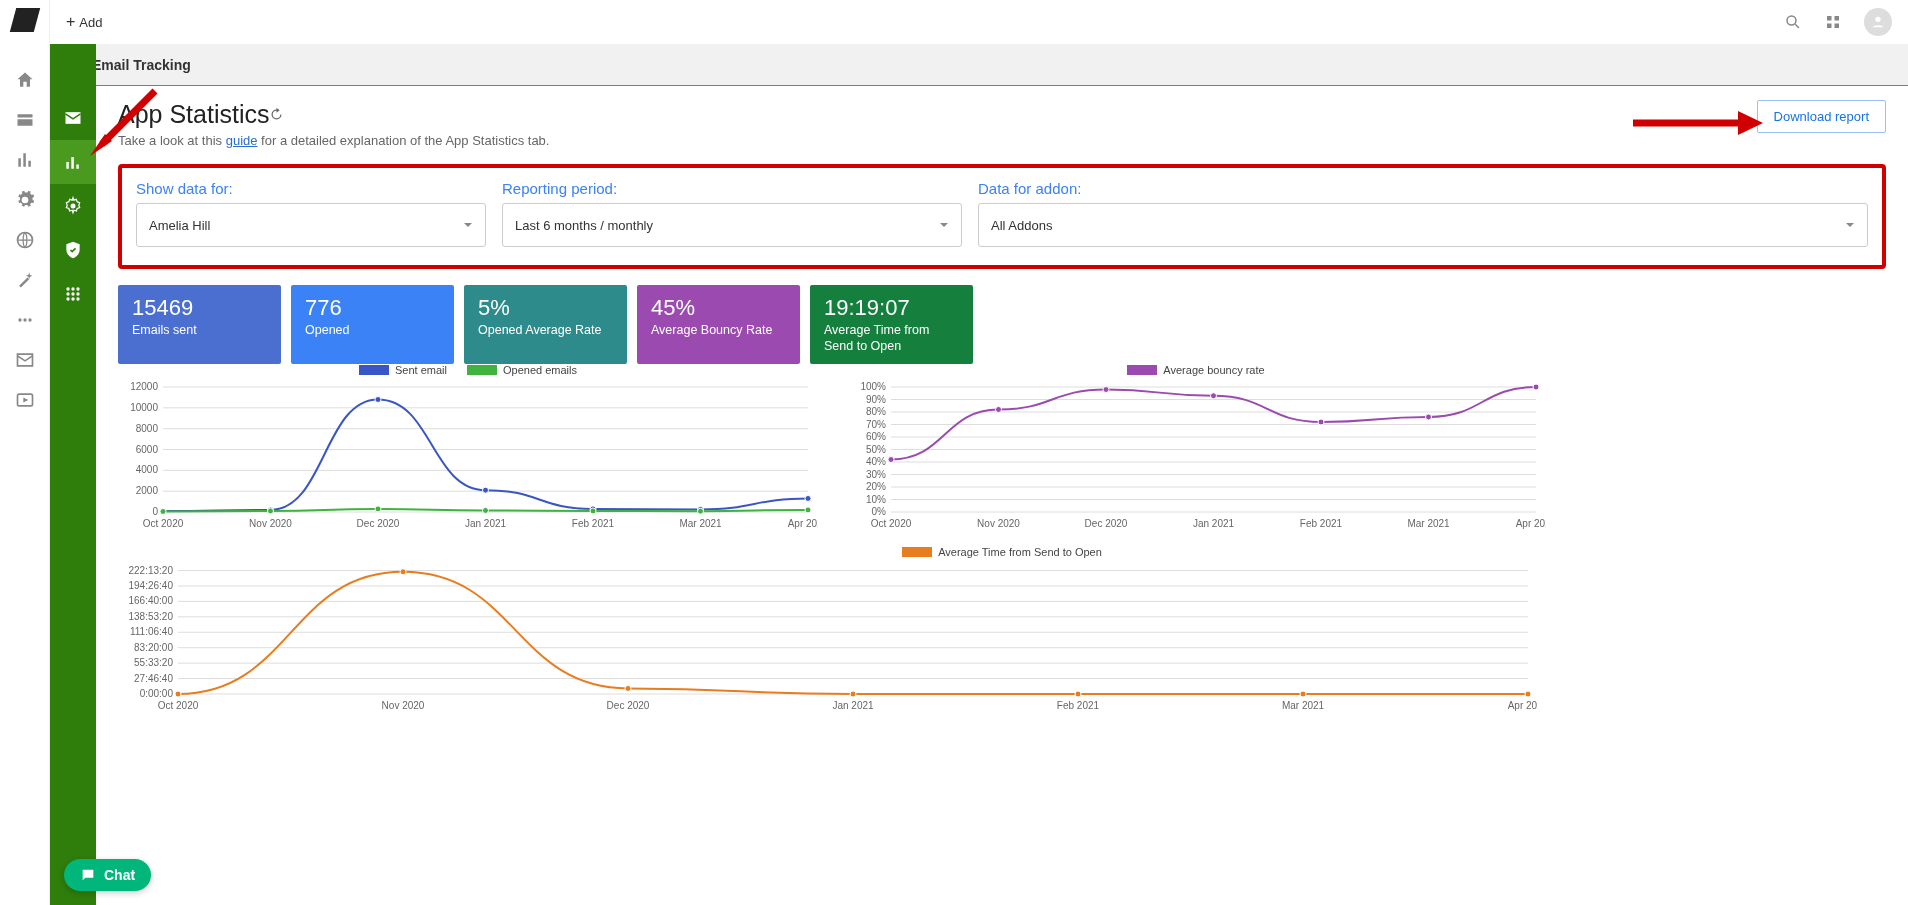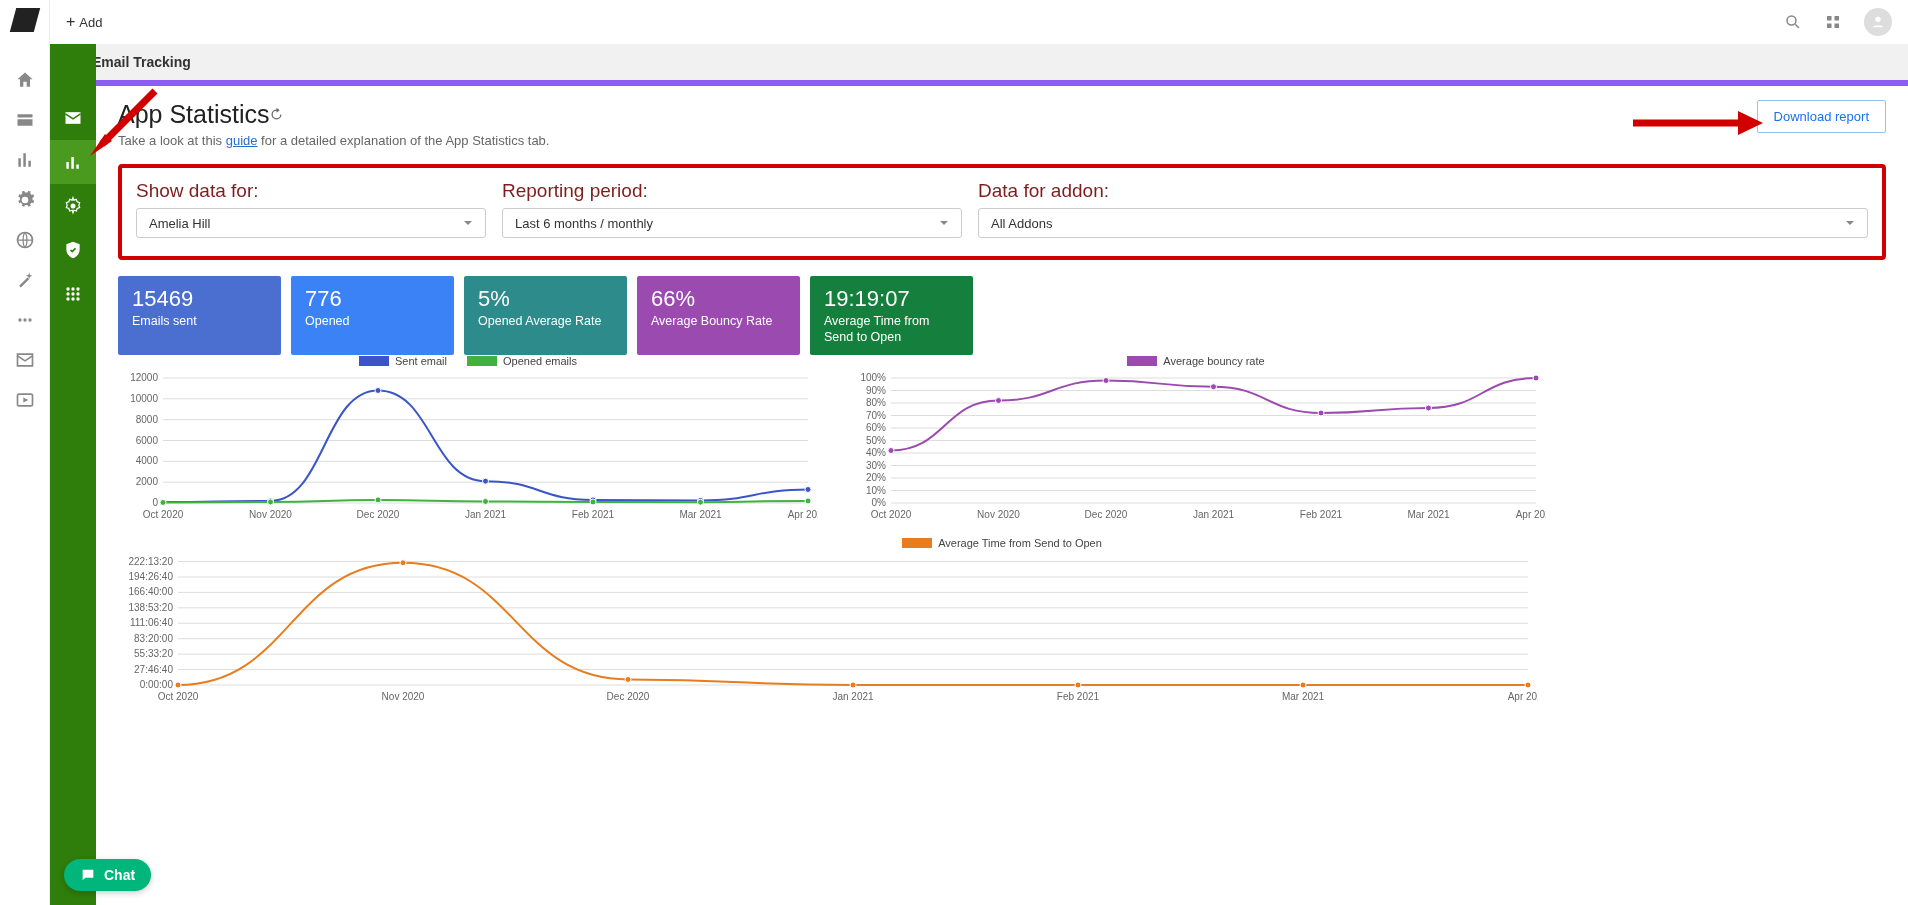--- a/index.html
+++ b/index.html
@@ -43,21 +43,21 @@
   }
   .green-bar .g-active {
     background:#4a9a1f; width:46px; height:44px; display:flex;align-items:center;justify-content:center;
   }
   .green-bar .g-item { width:46px; height:44px; display:flex;align-items:center;justify-content:center; }
 
   
   .app-strip {
     position: absolute; left: 50px; top: 44px; right: 0; height: 42px;
     background: #f1f1f1; display: flex; align-items: center; padding-left: 10px;
-    border-bottom:6px solid #8b5cf6;
+    border-bottom:1px solid #8b5cf6;
   }
   .app-strip .app-ico {
     width:22px; height:22px; background:#7ac142; display:inline-flex;align-items:center;justify-content:center; margin-right:10px;
   }
   .app-strip .app-ico svg{width:14px;height:14px;fill:#fff;}
   .app-strip .app-name { font-size:14px; color:#333; font-weight:600; }
 
   
   .content {
     position: absolute; left: 96px; top: 86px; right: 0; bottom: 0; overflow: hidden;
@@ -75,23 +75,23 @@
   }
 
   
   .filters {
     margin-top: 16px; border: 4px solid #d10000; border-radius:4px;
     padding: 12px 14px 18px; display:flex; gap:16px;
   }
   .fcol1 { flex: 0 0 350px; }
   .fcol2 { flex: 0 0 460px; }
   .fcol3 { flex: 1; }
-  .filters label { font-size:19px; color:#7f1d1d; display:block; margin-bottom:6px; }
+  .filters label { font-size:15px; color:#3b82f6; display:block; margin-bottom:6px; }
   .sel {
-    width:100%; border:1px solid #ccc; border-radius:3px; height:30px;
+    width:100%; border:1px solid #ccc; border-radius:3px; height:44px;
     display:flex; align-items:center; justify-content:space-between; padding:0 12px;
     font-size:13px; color:#333; background:#fff;
   }
   .sel svg{width:10px;height:10px;fill:#888;}
 
   
   .arrow1 {
     position:absolute; left:90px; top:86px; width:70px; height:70px; pointer-events:none; z-index:20;
   }
   
@@ -299,21 +299,21 @@
       </div>
       <div class="card" style="background: #3b82f6;">
         <div class="val">776</div>
         <div class="lbl">Opened</div>
       </div>
       <div class="card" style="background: rgb(45, 139, 139);">
         <div class="val">5%</div>
         <div class="lbl">Opened Average Rate</div>
       </div>
       <div class="card" style="background: rgb(155, 75, 176);">
-        <div class="val">66%</div>
+        <div class="val">45%</div>
         <div class="lbl">Average Bouncy Rate</div>
       </div>
       <div class="card" style="background: #15803d;">
         <div class="val">19:19:07</div>
         <div class="lbl">Average Time from Send to Open</div>
       </div>
     </div>
 
   <div class="charts-top">
     <div class="chart-box">

